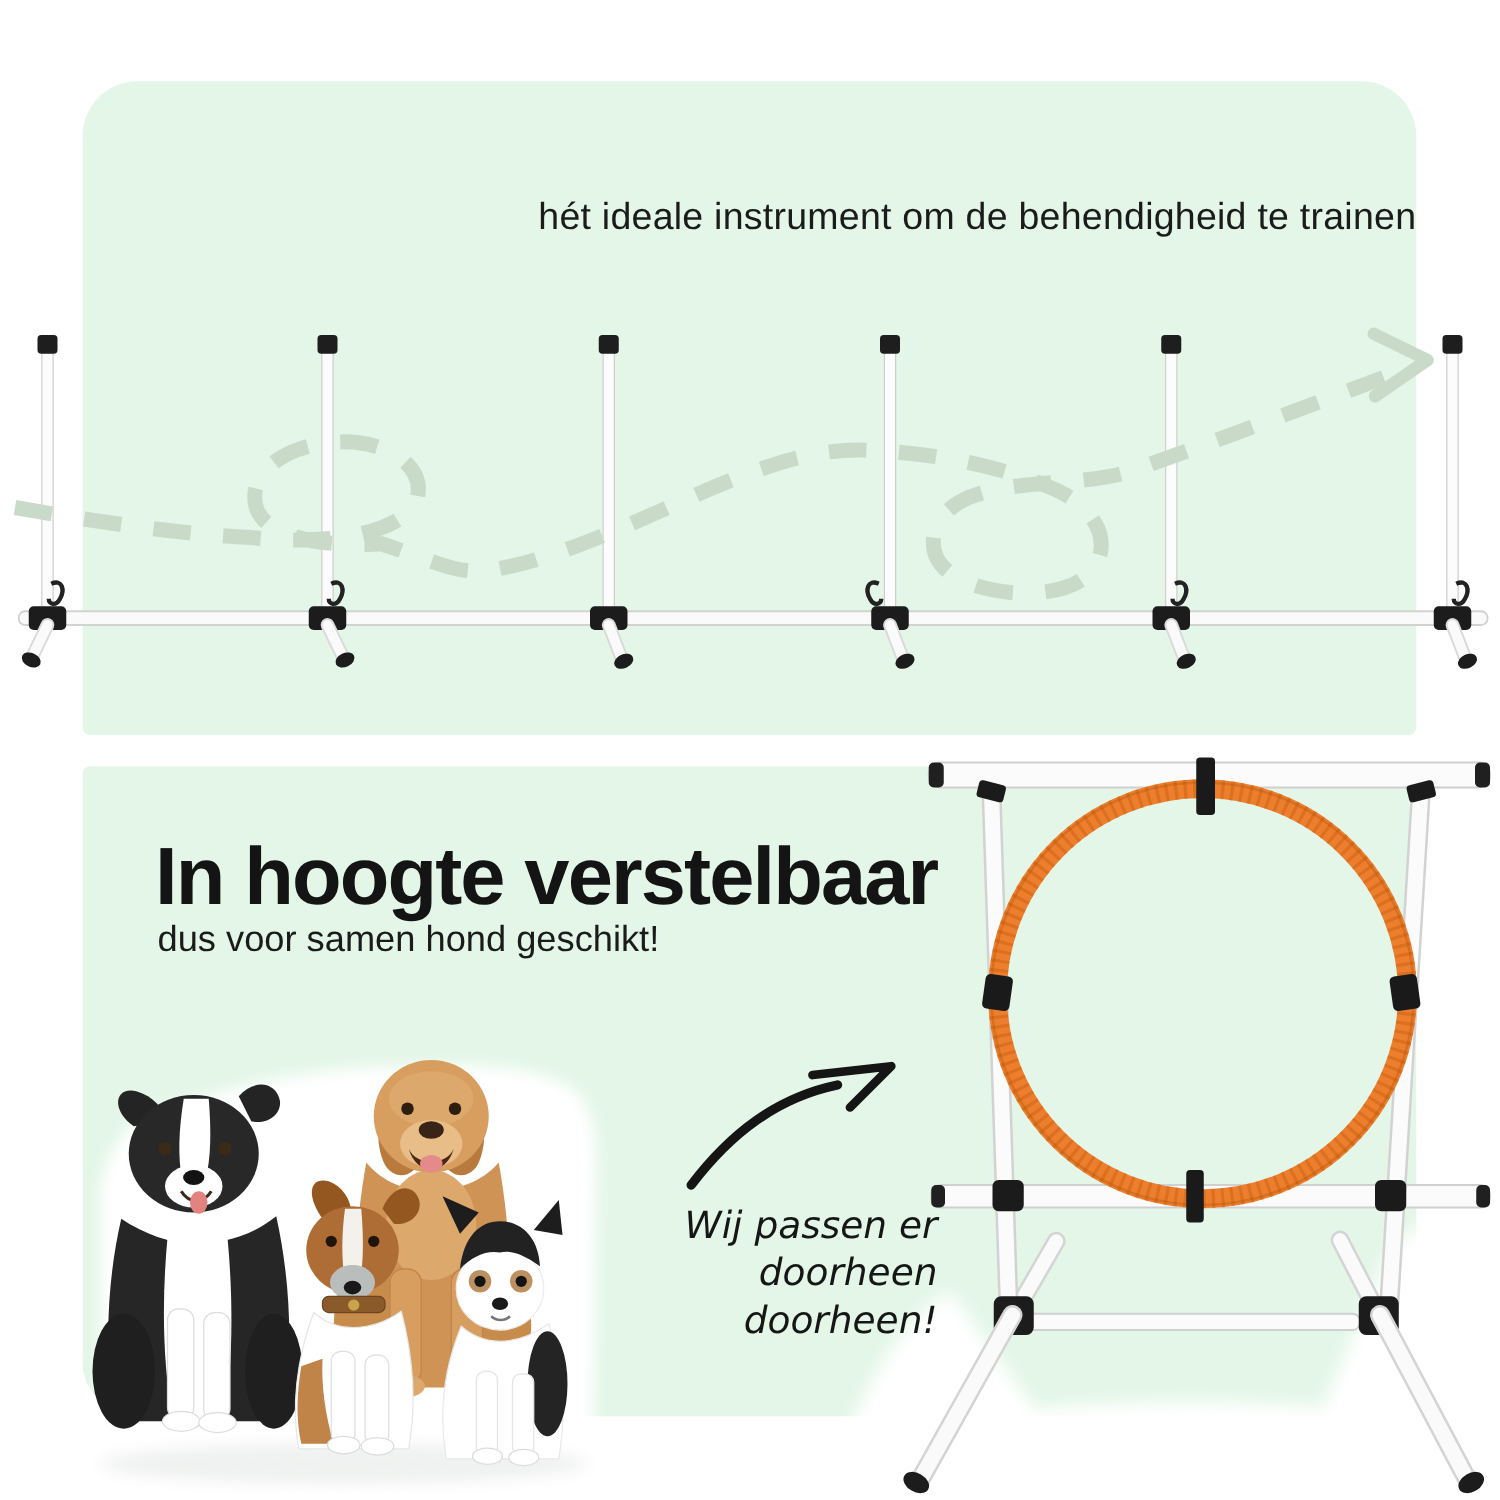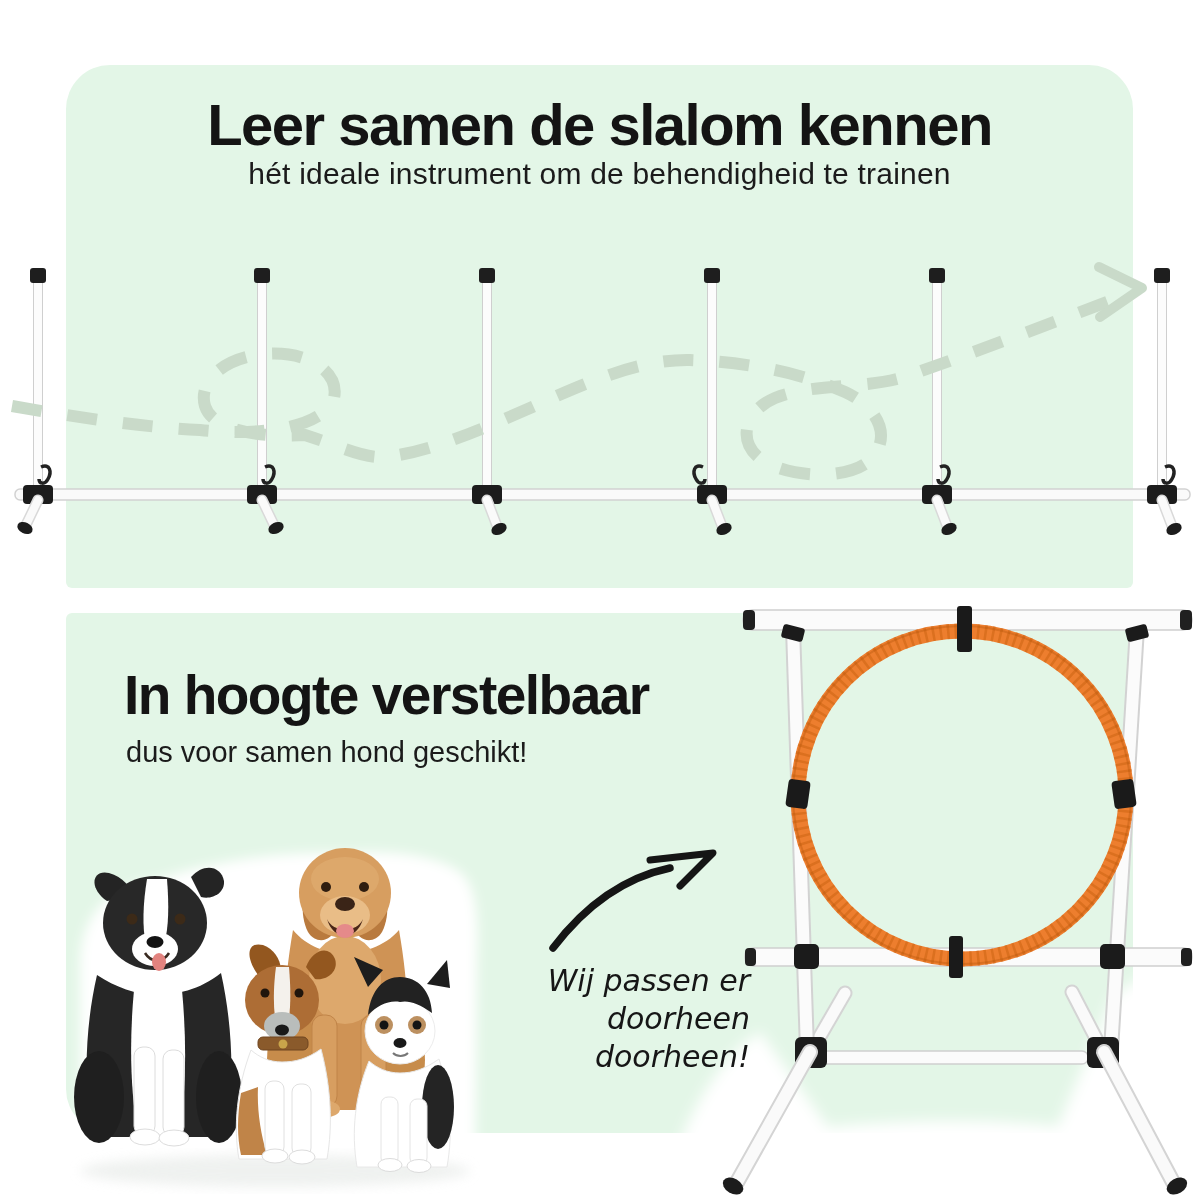--- a/index.html
+++ b/index.html
@@ -4,23 +4,23 @@
 <style>
   html,body{margin:0;padding:0;background:#ffffff;}
   #stage{position:relative;width:1200px;height:1200px;background:#ffffff;overflow:hidden;
          font-family:"Liberation Sans","DejaVu Sans",sans-serif;}
   .panel{position:absolute;left:66px;width:1067px;background:#e3f6e7;}
   #panel-top{top:65px;height:523px;border-radius:44px 44px 6px 6px;}
   #panel-bottom{top:613px;height:520px;border-radius:6px 6px 44px 44px;}
   .abs{position:absolute;}
   .title{color:#141414;font-weight:bold;letter-spacing:-1.5px;line-height:1;}
   #top-title{left:66px;top:96px;width:1067px;text-align:center;font-size:58px;}
-  #top-subtitle{left:66px;top:157px;width:1067px;text-align:center;font-size:30px;font-weight:500;
+  #top-subtitle{left:66px;top:157px;width:1067px;text-align:right;font-size:30px;font-weight:500;
                 color:#1b1b1b;letter-spacing:0.2px;}
-  #bottom-title{left:124px;top:668px;font-size:55px;}
+  #bottom-title{left:124px;top:668px;font-size:65px;}
   #bottom-subtitle{left:126px;top:736px;font-size:29px;font-weight:500;color:#1b1b1b;}
   #callout{left:470px;top:962px;width:280px;font-style:italic;font-size:30px;line-height:1.27;
            color:#161616;font-family:"DejaVu Sans","Liberation Sans",sans-serif;text-align:right;}
   svg{position:absolute;display:block;}
 </style>
 </head>
 <body>
 
 <div id="stage">
 
@@ -266,21 +266,20 @@
       <ellipse cx="335" cy="330" rx="12" ry="6.5" fill="#ffffff" stroke="#dcdcdc" stroke-width="1"></ellipse>
       <ellipse cx="364" cy="331" rx="12" ry="6.5" fill="#ffffff" stroke="#dcdcdc" stroke-width="1"></ellipse>
     </g>
   </svg>
 
   <svg class="abs" style="left:530px;top:830px" width="200" height="140" viewBox="0 0 200 140">
     <path d="M 23 118 C 55 76 92 48 140 38" fill="none" stroke="#151515" stroke-width="7.5" stroke-linecap="round"></path>
     <path d="M 120 30 L 183 23 L 150 56" fill="none" stroke="#151515" stroke-width="7" stroke-linecap="round" stroke-linejoin="round"></path>
   </svg>
 
-  <div class="abs title" id="top-title">Leer samen de slalom kennen</div>
   <div class="abs" id="top-subtitle">hét ideale instrument om de behendigheid te trainen</div>
 
   <div class="abs title" id="bottom-title">In hoogte verstelbaar</div>
   <div class="abs" id="bottom-subtitle">dus voor samen hond geschikt!</div>
 
   <div class="abs" id="callout">
     <div>Wij passen er</div>
     <div>doorheen doorheen!</div>
   </div>
 

